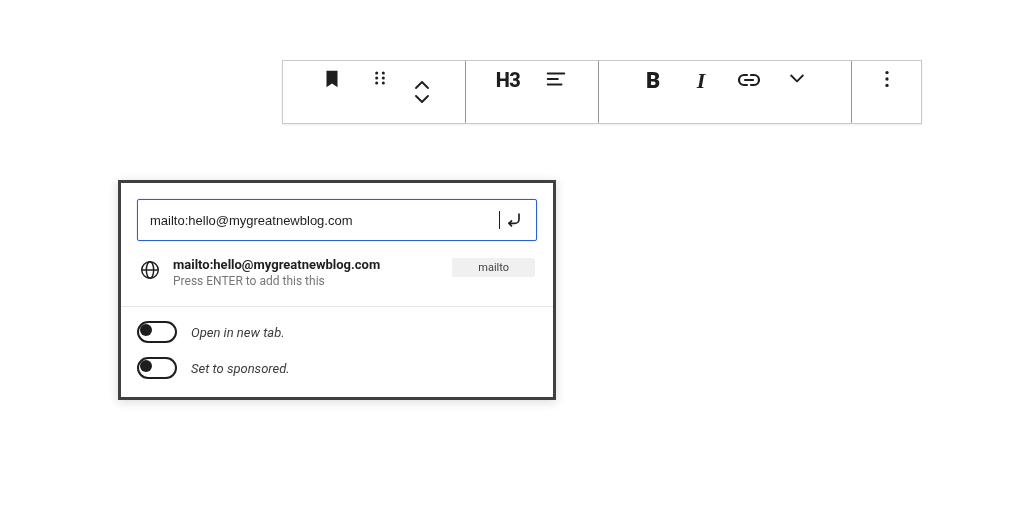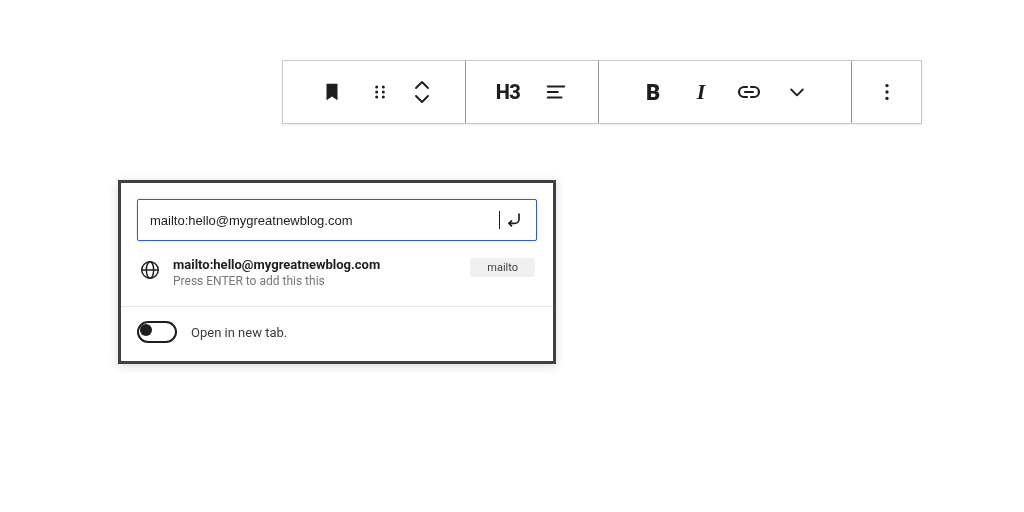--- a/index.html
+++ b/index.html
@@ -35,21 +35,20 @@
   .toolbar-group:last-child { border-right: none; }
   .tg-1 { width: 182px; border-right: 1px solid #949494; }
   .tg-2 { width: 132px; border-right: 1px solid #949494; }
   .tg-3 { width: 252px; border-right: 1px solid #949494; }
   .tg-4 { flex: 1; }
 
   .tbtn {
     width: 48px;
     height: 48px;
     display: flex;
-    align-items: center;
     justify-content: center;
     cursor: pointer;
     color: #1e1e1e;
   }
   .tbtn svg { display: block; }
 
   .h3-label {
     font-weight: 800;
     font-size: 20px;
     letter-spacing: -0.5px;
@@ -139,21 +138,21 @@
   }
   .suggestion-sub {
     color: #777;
     font-size: 12px;
     margin-top: 2px;
   }
   .chip {
     background: #f0f0f0;
     color: #444;
     font-size: 11px;
-    padding: 3px 17px;
+    padding: 3px 26px;
     border-radius: 2px;
     align-self: flex-start;
     margin-top: 1px;
   }
 
   .divider {
     height: 1px;
     background: #e6e6e6;
   }
 
@@ -184,20 +183,21 @@
     top: 1px;
     left: 1px;
     width: 12px;
     height: 12px;
     background: #1e1e1e;
     border-radius: 50%;
   }
   .toggle-label {
     color: #3b3b3b;
     font-size: 13px;
+    font-style: italic;
   }
 </style>
 </head>
 <body>
 
 <div class="toolbar">
 
   <div class="toolbar-group tg-1">
     <div class="tbtn">
       <svg width="22" height="22" viewBox="0 0 24 24">
@@ -299,14 +299,18 @@
     </div>
   </div>
 
   <div class="divider"></div>
 
   <div class="toggles">
     <div class="toggle-row">
       <div class="toggle-switch"></div>
       <div class="toggle-label">Open in new tab.</div>
     </div>
+    <div class="toggle-row">
+      <div class="toggle-switch"></div>
+      <div class="toggle-label">Set to sponsored.</div>
+    </div>
   </div>
 </div>
 
 </body></html>

